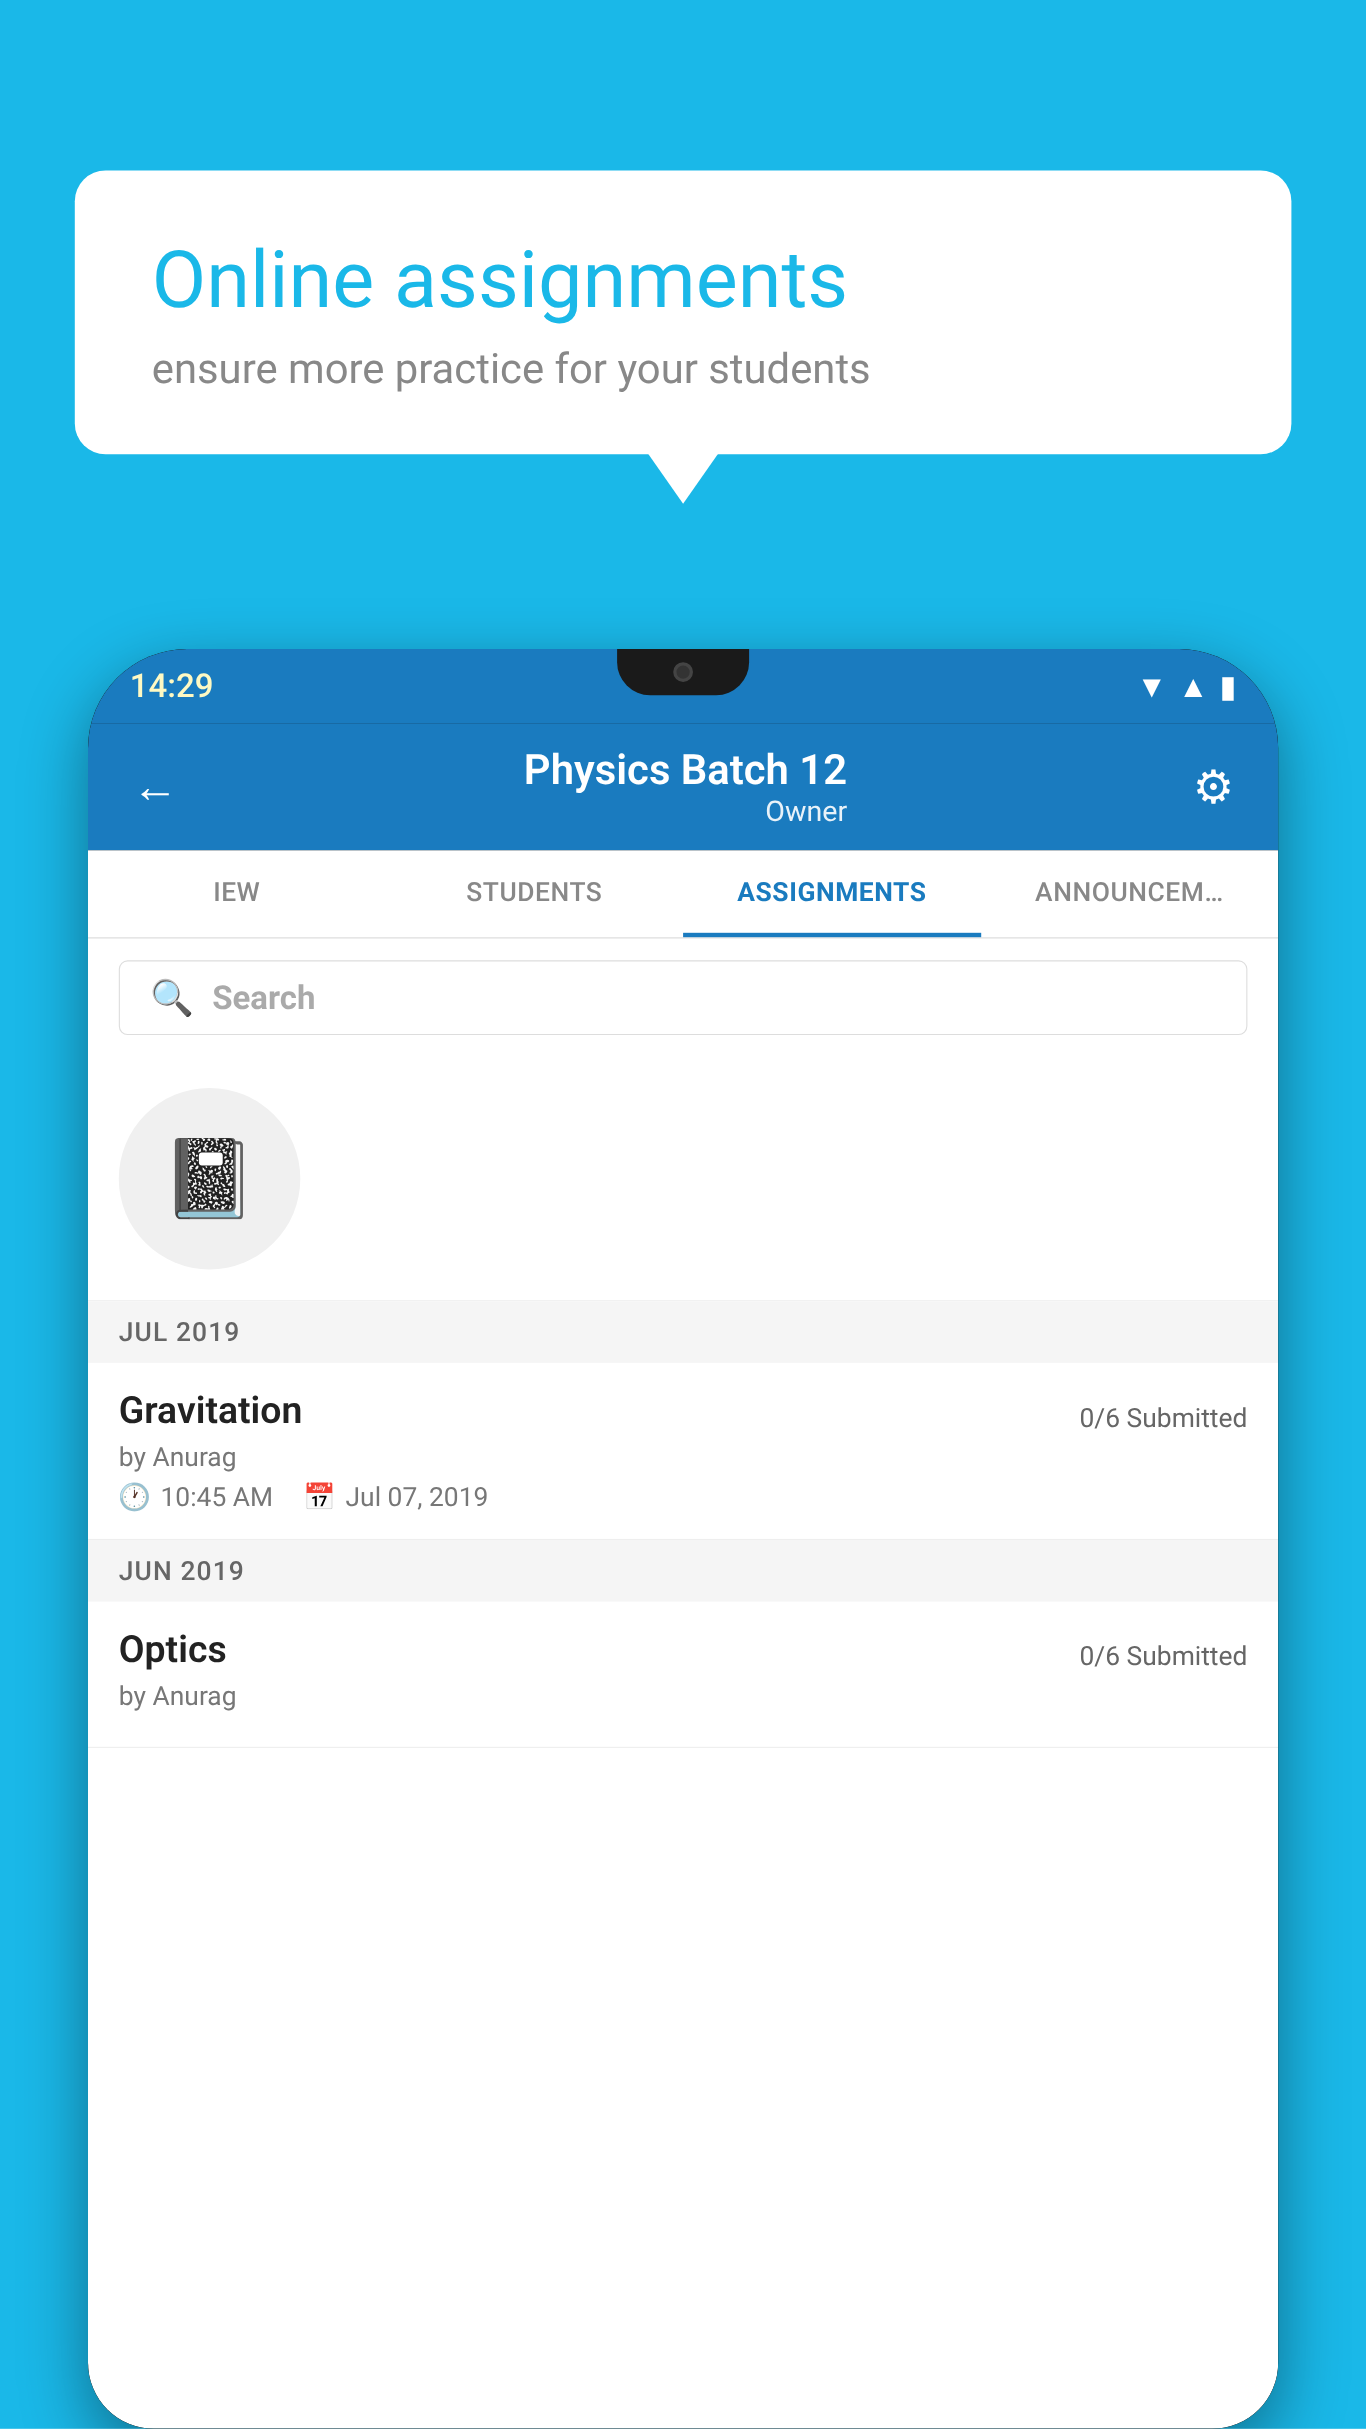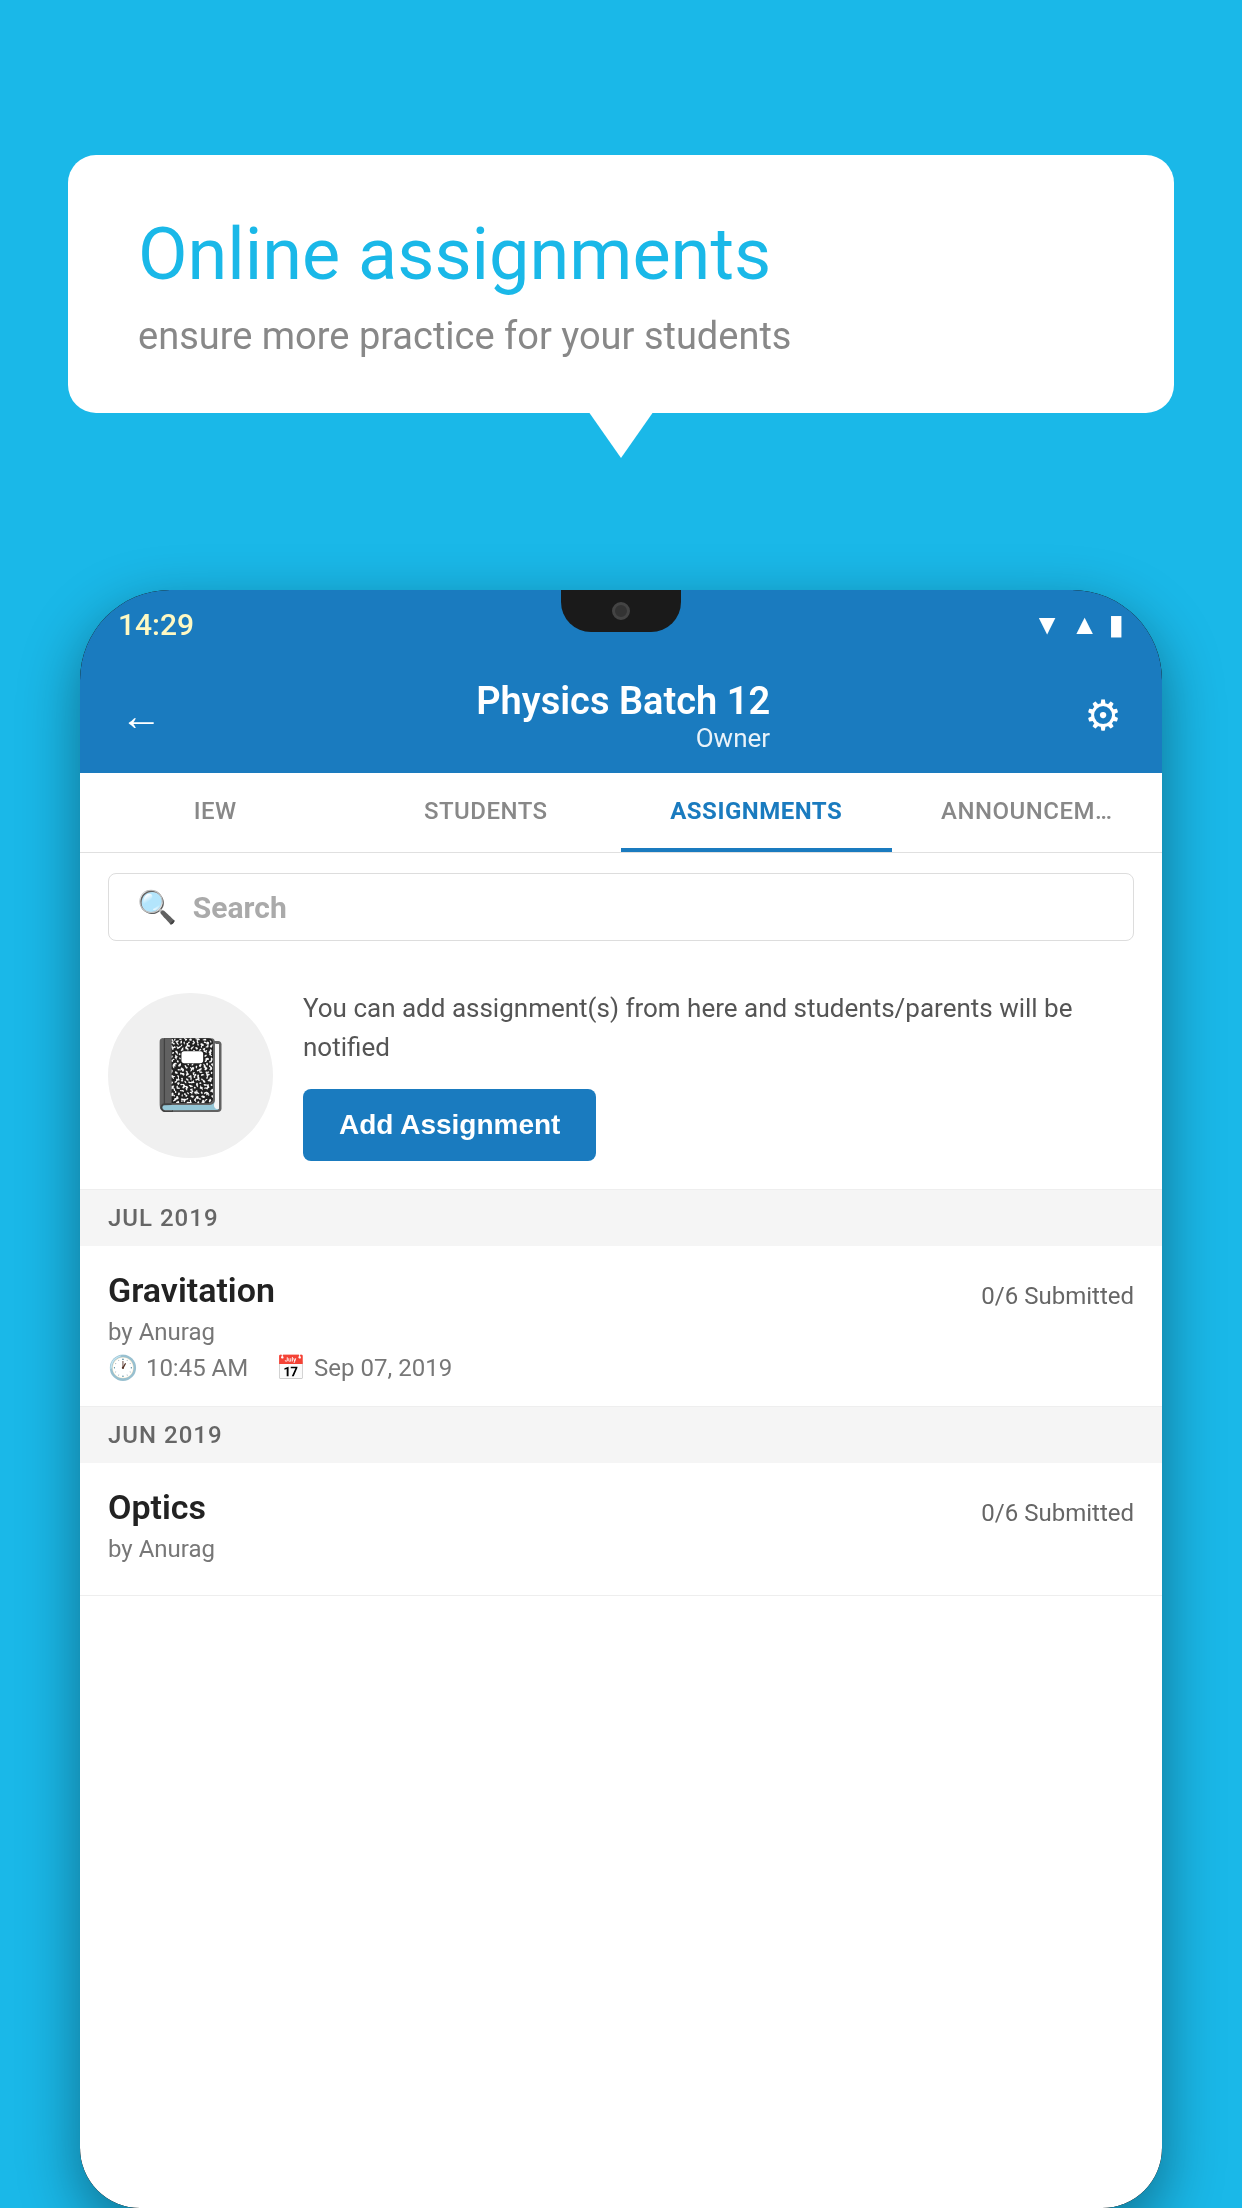--- a/index.html
+++ b/index.html
@@ -359,42 +359,38 @@
       <div class="search-bar">
         <div class="search-input-container">
           <span class="search-icon-svg">🔍</span>
           <span class="search-placeholder">Search</span>
         </div>
       </div>
 
       <div class="add-assignment-section">
         <div class="assignment-icon-circle">
           <span class="notebook-icon">📓</span>
-        </div>
-        <div class="add-assignment-right">
-          <div class="add-assignment-text">You can add assignment(s) from here and students/parents will be notified</div>
-          <button class="add-assignment-btn">Add Assignment</button>
         </div>
       </div>
 
       <div class="section-header">JUL 2019</div>
       <div class="assignment-item">
         <div class="assignment-item-header">
           <span class="assignment-name">Gravitation</span>
           <span class="assignment-submitted">0/6 Submitted</span>
         </div>
         <div class="assignment-by">by Anurag</div>
         <div class="assignment-meta">
           <div class="meta-item">
             <span class="meta-icon">🕐</span>
             <span>10:45 AM</span>
           </div>
           <div class="meta-item">
             <span class="meta-icon">📅</span>
-            <span>Sep 07, 2019</span>
+            <span>Jul 07, 2019</span>
           </div>
         </div>
       </div>
 
       <div class="section-header">JUN 2019</div>
       <div class="assignment-item">
         <div class="assignment-item-header">
           <span class="assignment-name">Optics</span>
           <span class="assignment-submitted">0/6 Submitted</span>
         </div>

